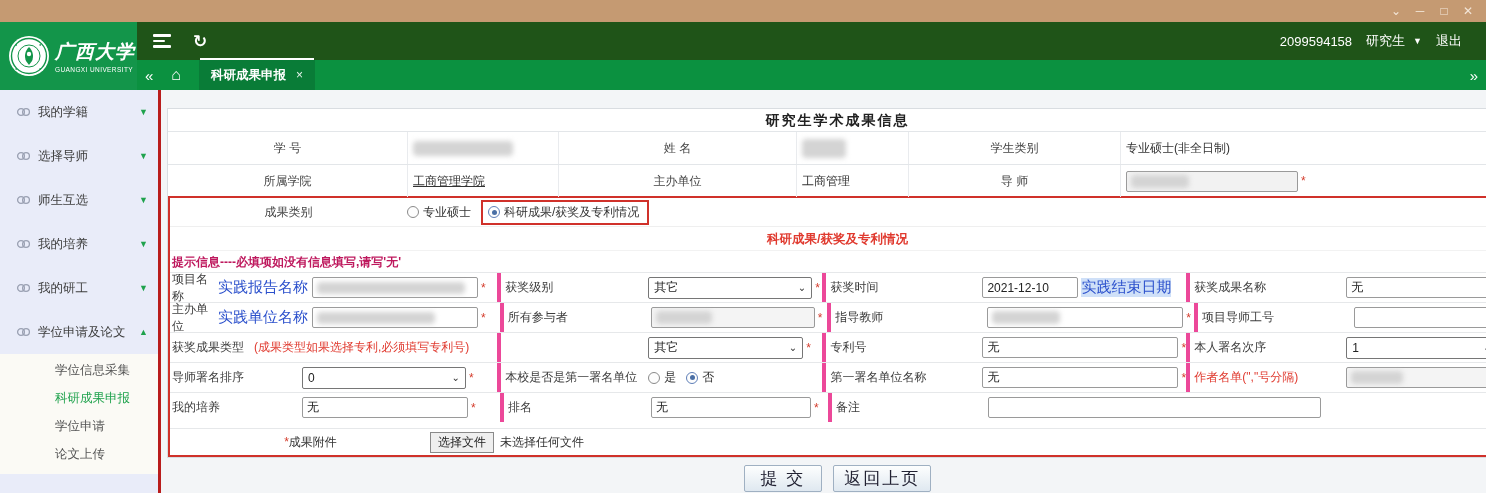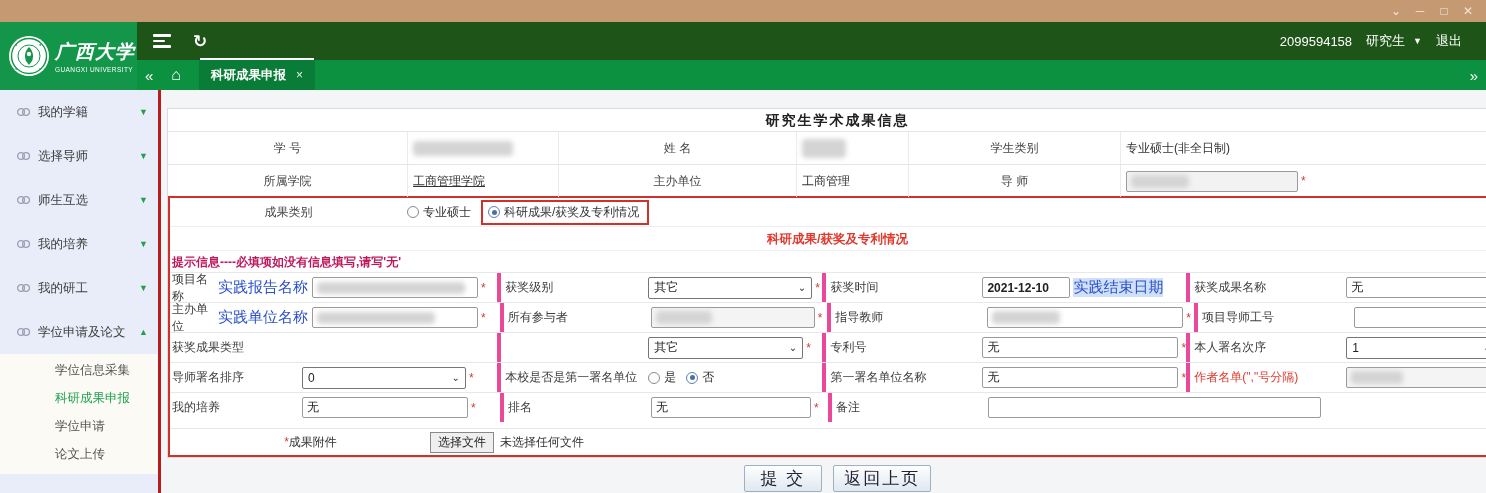--- a/index.html
+++ b/index.html
@@ -279,21 +279,21 @@
             <div class="gc gc2">
               <span class="glabel">获奖级别</span>
               <span class="tselect" style="width:164px;">
                   <span>其它</span>
                   <span class="arrow">⌄</span>
                 </span>
               <span class="req">*</span>
             </div>
             <div class="gc gc3">
               <span class="glabel">获奖时间</span>
-              <span class="tinput" style="width:88px;font-weight:bold;">2021-12-10</span>
+              <span class="tinput" style="width:96px;">2021-12-10</span>
               <span class="annot hl" style="margin-left:3px;">实践结束日期</span>
             </div>
             <div class="gc gc4">
               <span class="glabel">获奖成果名称</span>
               <span class="tinput" style="width:151px;">无</span>
               <span class="req">*</span>
             </div>
           </div>
 
           <div class="grow">
@@ -321,20 +321,21 @@
             </div>
             <div class="gc gc4">
               <span class="glabel">项目导师工号</span>
               <span class="tinput" style="width:151px;"></span>
             </div>
           </div>
 
           <div class="grow">
             <div class="gc gc1">
               <span class="glabel wide">获奖成果类型</span>
+              <span class="rednote" style="margin-left:10px;">(成果类型如果选择专利,必须填写专利号)</span>
             </div>
             <div class="gc gc2">
               <span class="glabel"></span>
               <span class="tselect" style="width:155px;">
                   <span>其它</span>
                   <span class="arrow">⌄</span>
                 </span>
               <span class="req">*</span>
             </div>
             <div class="gc gc3">

